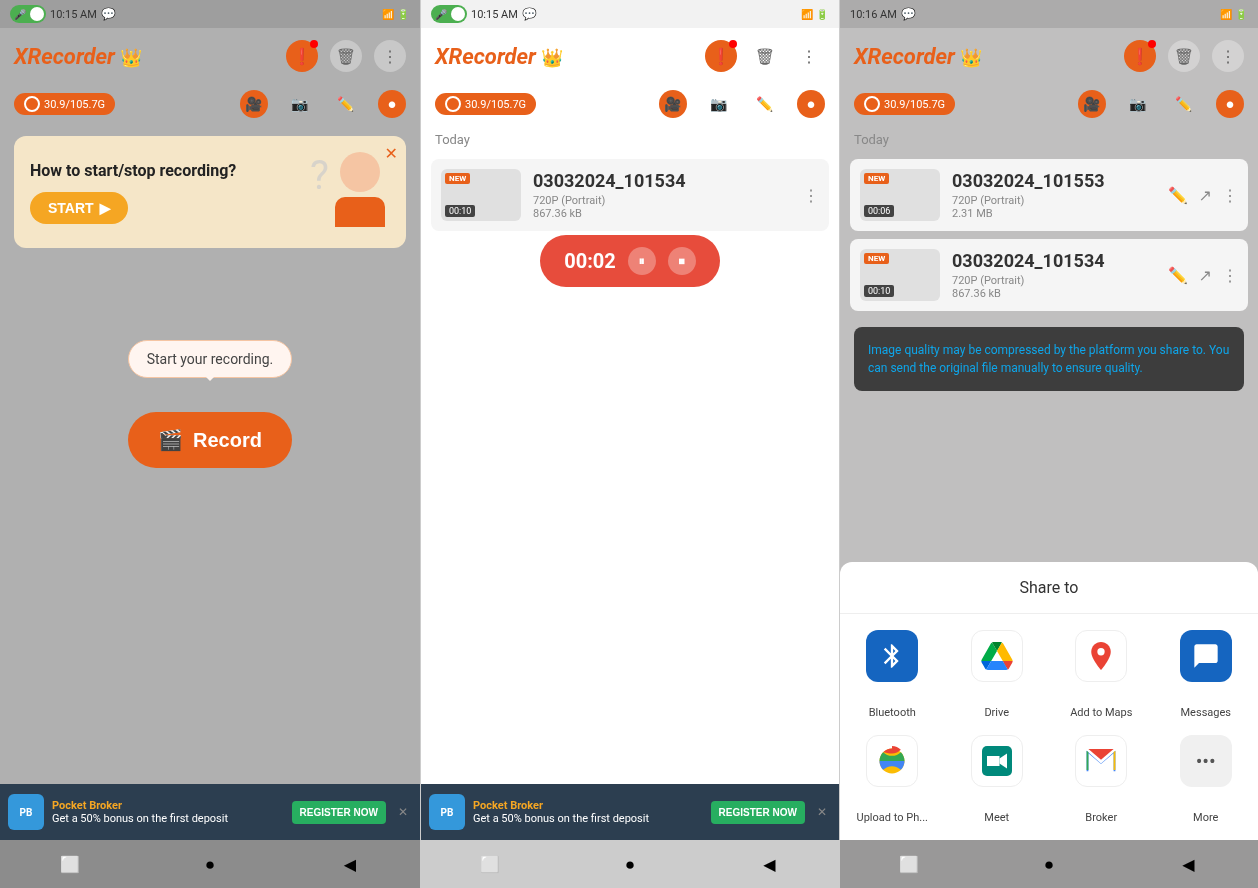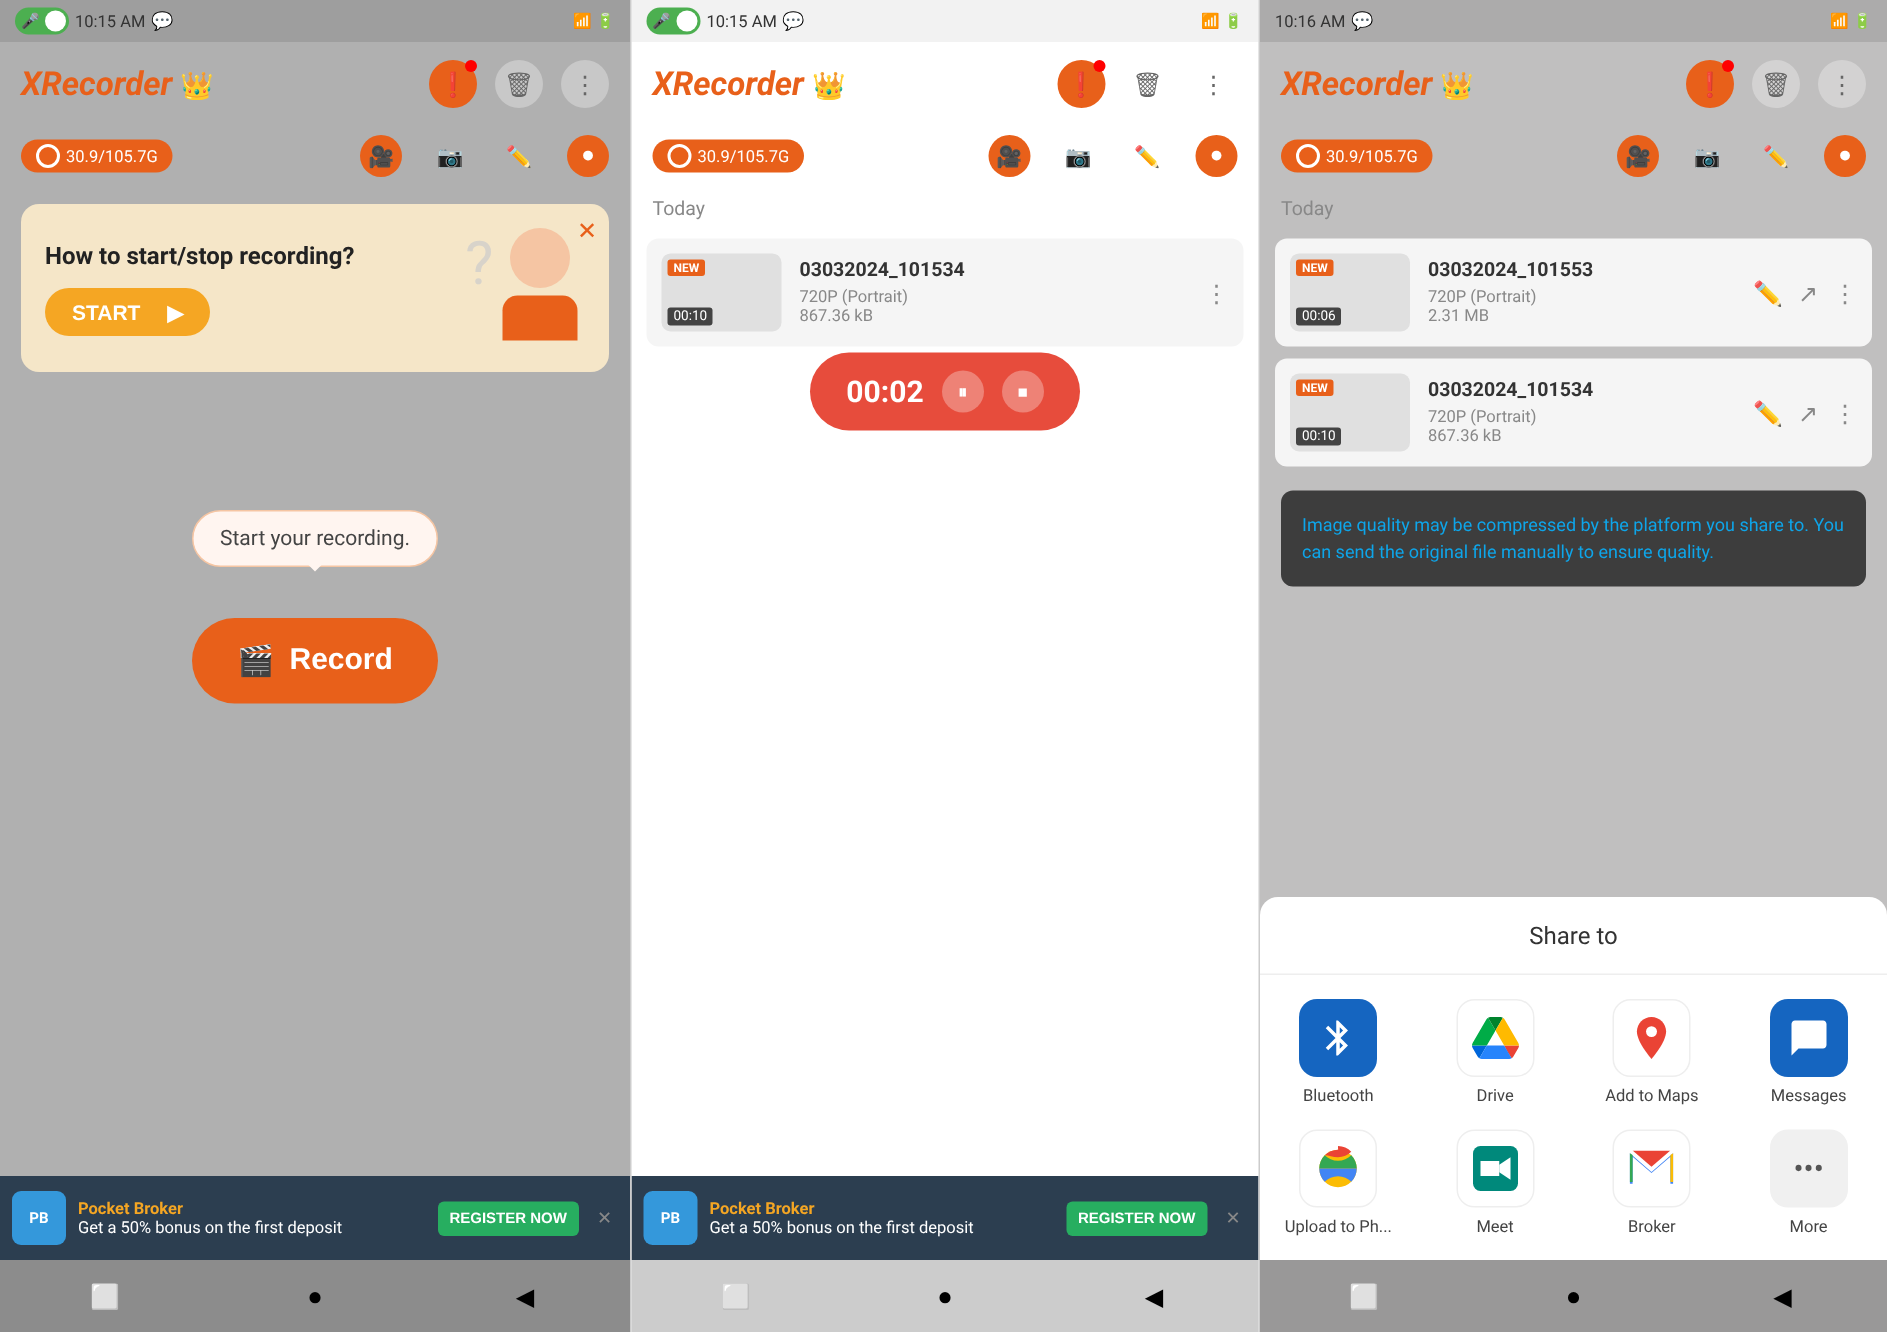--- a/index.html
+++ b/index.html
@@ -220,21 +220,21 @@
 
     .start-btn {
       background: #f5a623;
       color: white;
       border-radius: 20px;
       padding: 8px 18px;
       font-size: 14px;
       font-weight: bold;
       display: flex;
       align-items: center;
-      gap: 18px;
+      gap: 6px;
       cursor: pointer;
       border: none;
     }
 
     .how-to-illustration {
       width: 80px;
       height: 80px;
       position: relative;
     }
 
@@ -499,21 +499,21 @@
       font-size: 9px;
       padding: 1px 4px;
       border-radius: 2px;
     }
 
     .video-info {
       flex: 1;
     }
 
     .video-title {
-      font-size: 13px;
+      font-size: 18px;
       font-weight: bold;
       color: #333;
       margin-bottom: 3px;
     }
 
     .video-meta {
       font-size: 11px;
       color: #888;
     }
 
@@ -589,21 +589,21 @@
       display: grid;
       grid-template-columns: repeat(4, 1fr);
       padding: 16px 8px;
       gap: 16px;
     }
 
     .share-item {
       display: flex;
       flex-direction: column;
       align-items: center;
-      gap: 6px;
+      gap: 24px;
       cursor: pointer;
     }
 
     .share-icon {
       width: 52px;
       height: 52px;
       border-radius: 12px;
       display: flex;
       align-items: center;
       justify-content: center;

